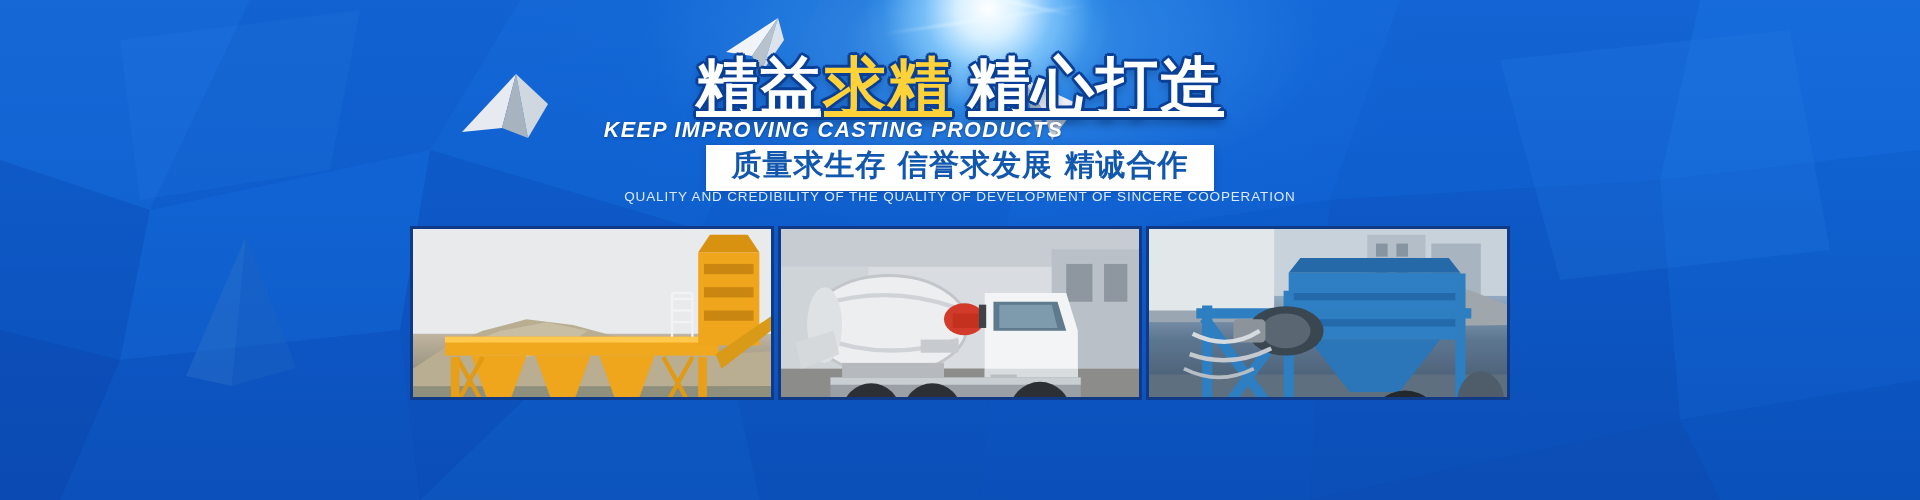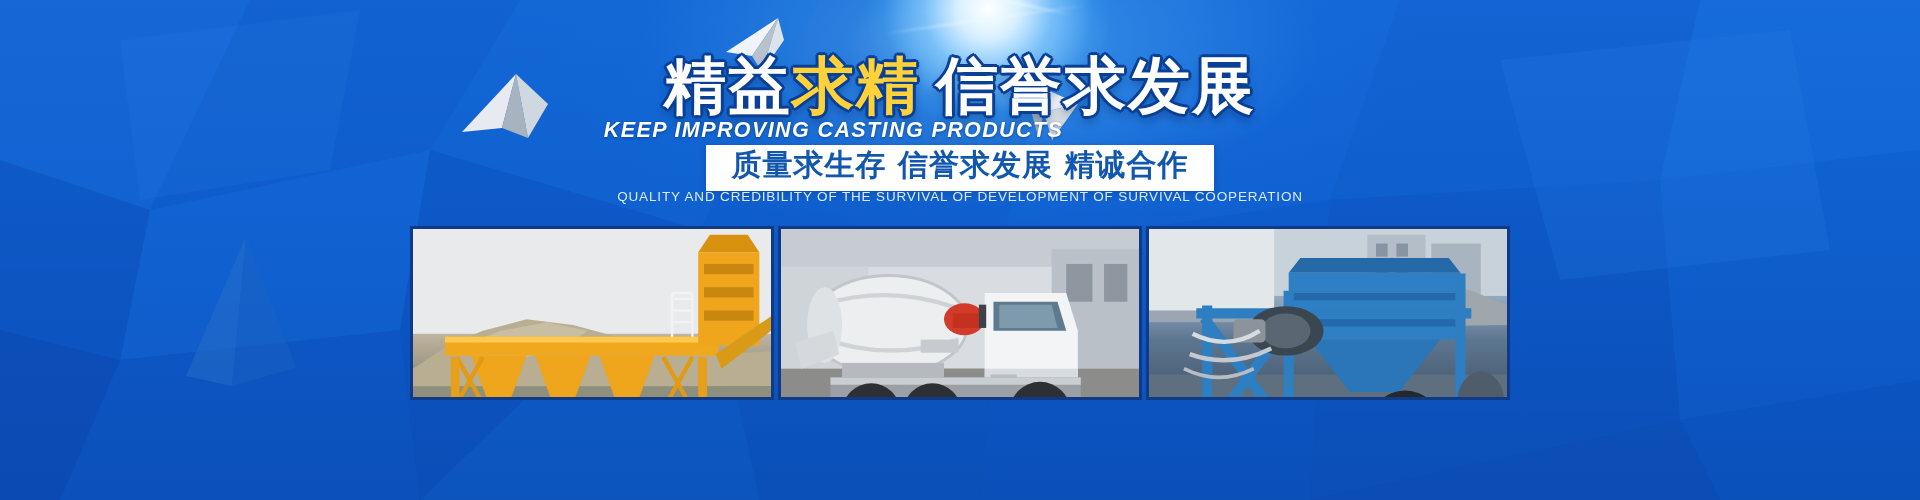--- a/index.html
+++ b/index.html
@@ -42,20 +42,21 @@
     font-family:"DejaVu Sans","Liberation Sans",sans-serif;
     white-space:nowrap;
   }
   .headline span{
     display:inline-block;
     -webkit-text-stroke:0px;
     text-shadow:
       3px 0 0 #0a3f96, -3px 0 0 #0a3f96, 0 3px 0 #0a3f96, 0 -3px 0 #0a3f96,
       2px 2px 0 #0a3f96, -2px 2px 0 #0a3f96, 2px -2px 0 #0a3f96, -2px -2px 0 #0a3f96,
       0 6px 10px rgba(4,35,85,.45);
+    text-decoration: underline;
   }
   .hl-white{color:#ffffff;}
   .hl-gold{color:#ffd23a;}
   .hl-gap{width:16px;display:inline-block;}
 
   .subEn{
     position:absolute;left:0;top:118px;width:1667px;
     color:#ffffff;font-size:21.5px;font-weight:bold;font-style:italic;
     letter-spacing:1.4px;white-space:nowrap;
     text-shadow:0 1px 3px rgba(5,40,95,.55);
@@ -161,32 +162,32 @@
   </svg>
 
   <svg class="shard" style="left:186px;top:236px;opacity:.9;" width="120" height="150">
     <polygon points="60,0 0,140 46,150" fill="#2a6fc9" opacity=".55"></polygon>
     <polygon points="60,0 46,150 110,132" fill="#1b63c2" opacity=".5"></polygon>
   </svg>
 
   <div class="textwrap">
 
     <div class="headline">
-      <span class="hl-white" style="color: rgb(255, 255, 255);">精益</span><span class="hl-gold" style="color: rgb(255, 210, 58);">求精</span><span class="hl-gap"></span><span class="hl-white" style="color: rgb(255, 255, 255);">信誉求发展</span>
+      <span class="hl-white" style="color: rgb(255, 255, 255);">精益</span><span class="hl-gold" style="color: rgb(255, 210, 58);">求精</span><span class="hl-gap"></span><span class="hl-white" style="color: rgb(255, 255, 255);">精心打造</span>
     </div>
 
     <div class="subEn">KEEP IMPROVING CASTING PRODUCTS</div>
 
     <div class="bandwrap">
       <div class="band">
         <div class="bandtxt">质量求生存 信誉求发展 精诚合作</div>
       </div>
     </div>
 
-    <div class="capEn">QUALITY AND CREDIBILITY OF THE SURVIVAL OF DEVELOPMENT OF SURVIVAL COOPERATION</div>
+    <div class="capEn">QUALITY AND CREDIBILITY OF THE QUALITY OF DEVELOPMENT OF SINCERE COOPERATION</div>
   </div>
 
   <div class="photos">
 
     <div class="frame">
       <div class="ph p1"></div>
       <svg class="ph" viewBox="0 0 246 168" preserveAspectRatio="none">
 
         <rect x="0" y="0" width="246" height="72" fill="#e8eaec"></rect>
 

